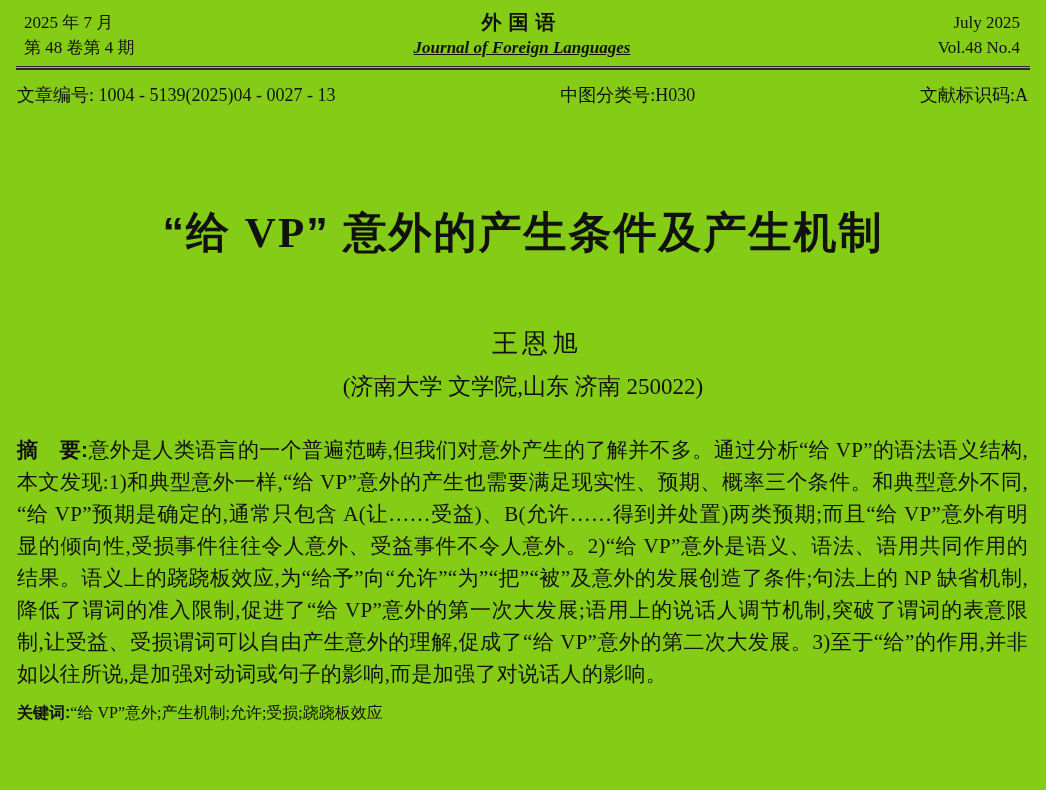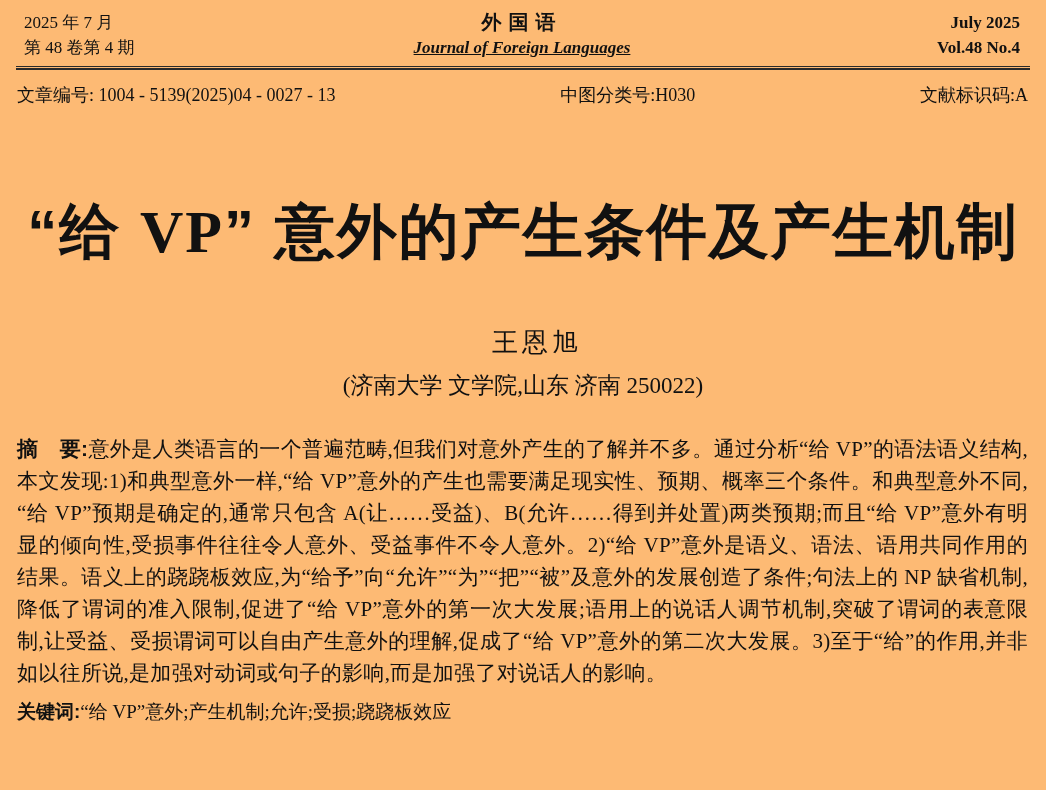--- a/index.html
+++ b/index.html
@@ -2,36 +2,36 @@
 <html lang="zh"><head>
 <meta charset="utf-8">
 <style>
   * { box-sizing: border-box; }
   html, body { margin: 0; padding: 0; background: #ffffff; }
   .page {
     position: relative;
     width: 1046px;
     height: 790px;
     margin: 0 auto;
-    background: #fdba74;
+    background: #84cc16;
     color: #111111;
     font-family: "Liberation Serif", "DejaVu Serif", serif;
     overflow: hidden;
   }
   
   .header {
     display: flex;
     justify-content: space-between;
     align-items: flex-start;
     padding: 10px 26px 0 24px;
   }
   .hdr-col { line-height: 25px; font-size: 17px; }
   .hdr-left  { text-align: left;  width: 220px; }
   .hdr-center{ text-align: center; flex: 1; }
-  .hdr-right { text-align: right; width: 220px; font-weight: bold; }
+  .hdr-right { text-align: right; width: 220px; }
   .journal-cn {
     font-size: 20px;
     font-weight: bold;
     letter-spacing: 7px;
     line-height: 25px;
   }
   .journal-en {
     font-size: 17px;
     font-weight: bold;
     font-style: italic;
@@ -54,21 +54,21 @@
     line-height: 22px;
   }
   .meta-center { text-align: center; }
   .meta-right  { text-align: right; }
   
   .title {
     margin-top: 96px;
     text-align: center;
     font-family: "Liberation Sans", "DejaVu Sans", sans-serif;
     font-weight: bold;
-    font-size: 60px;
+    font-size: 43px;
     letter-spacing: 2px;
     line-height: 60px;
     white-space: nowrap;
   }
   .title .latin {
     font-family: "Liberation Serif", "DejaVu Serif", serif;
     font-weight: bold;
   }
   
   .author {
@@ -92,21 +92,21 @@
     line-height: 32px;
     text-align: justify;
     letter-spacing: 0.3px;
   }
   .block-label {
     font-family: "Liberation Sans", "DejaVu Sans", sans-serif;
     font-weight: bold;
   }
   .keywords {
     margin: 7px 18px 12px 17px;
-    font-size: 19px;
+    font-size: 16px;
     line-height: 32px;
     text-align: left;
   }
 </style>
 </head>
 <body>
 
 <div class="page">
 
   <div class="header">

